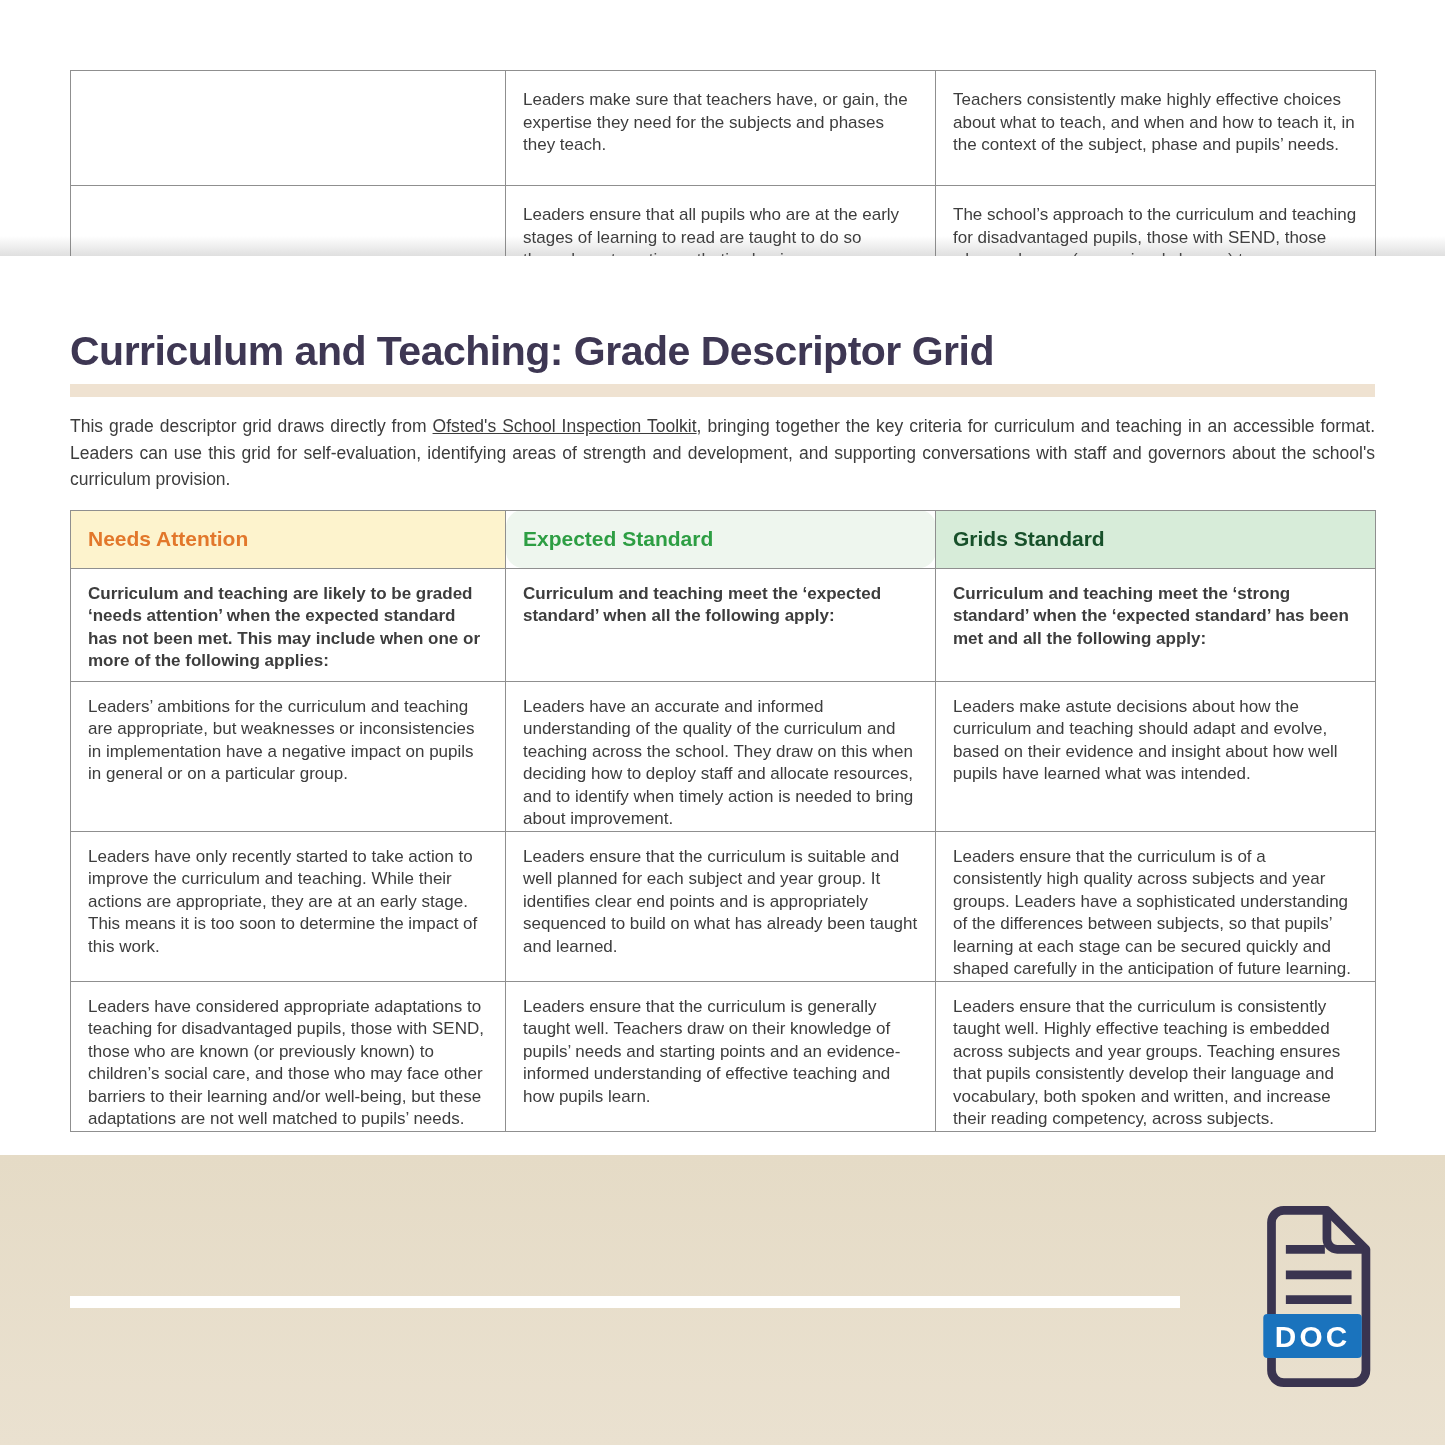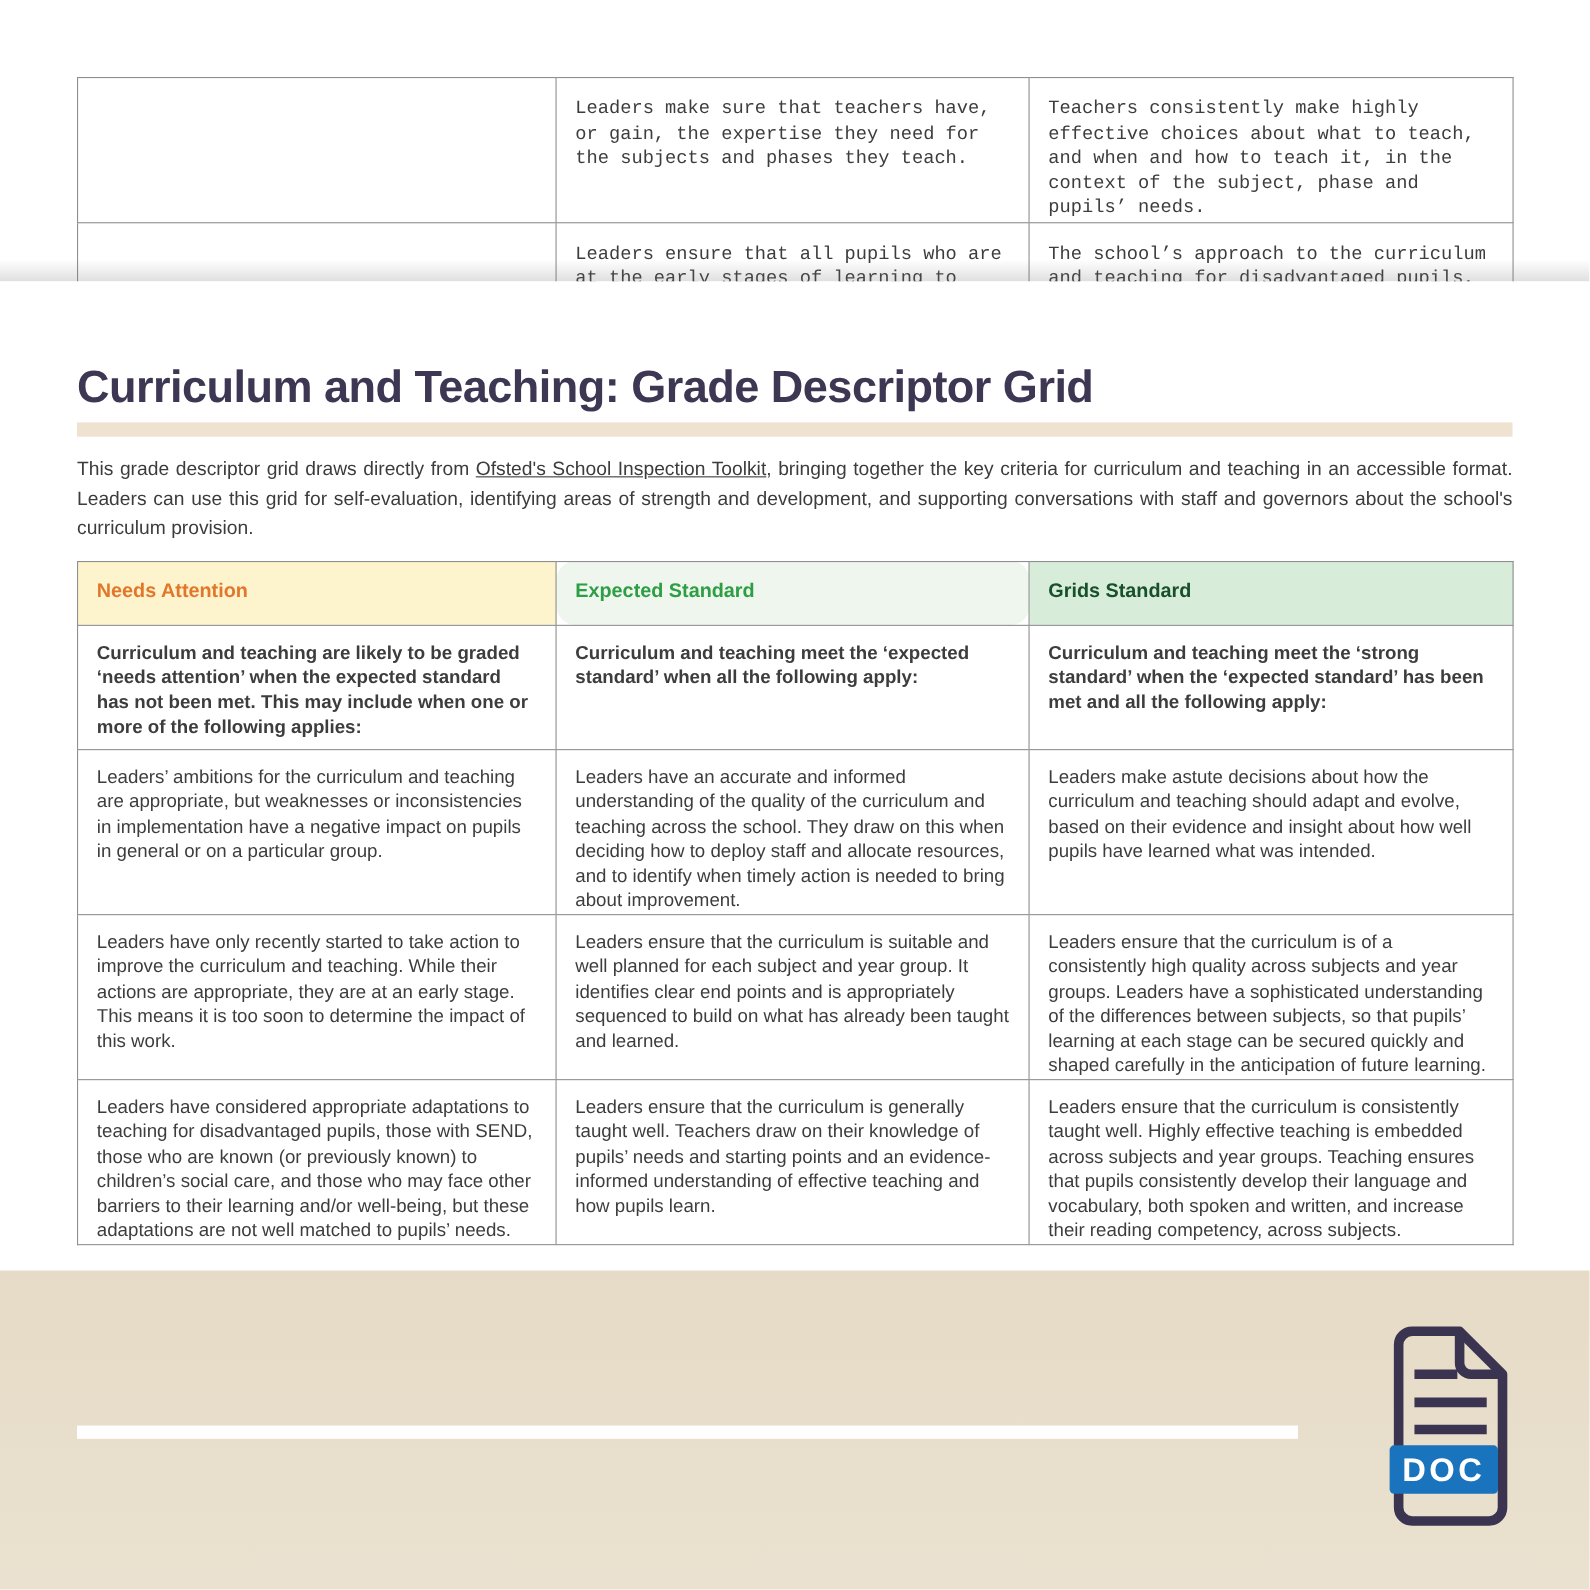--- a/index.html
+++ b/index.html
@@ -9,21 +9,21 @@
     font-family: "Liberation Sans", sans-serif;
     color: #3d3d3d;
     overflow: hidden;
     position: relative;
   }
   .canvas { width: 1445px; height: 1445px; position: relative; background: #ffffff; }
 
   
   .page-top {
     position: absolute; top: 0; left: 0; width: 1445px; height: 256px;
-    background: #ffffff; overflow: hidden; font-family: Liberation Mono, monospace;
+    background: #ffffff; overflow: hidden;
   }
   .page-top::after {
     content: ""; position: absolute; left: 0; right: 0; bottom: 0; height: 20px;
     background: linear-gradient(to bottom, rgba(110,110,110,0) 0%, rgba(110,110,110,0.22) 100%);
     pointer-events: none;
   }
   .prev-table {
     position: absolute; top: 70px; left: 70px; width: 1305px;
     border-collapse: collapse; table-layout: fixed;
   }
@@ -61,21 +61,21 @@
     border-collapse: collapse; table-layout: fixed;
   }
   .grid-table th, .grid-table td {
     border: 1px solid #8f8f8f; vertical-align: top; text-align: left;
   }
   .grid-table .c1 { width: 435px; }
   .grid-table .c2 { width: 430px; }
   .grid-table .c3 { width: 440px; }
   .grid-table th {
     height: 58px; padding: 16px 16px 0 17px;
-    font-size: 18px; font-weight: bold;
+    font-size: 21px; font-weight: bold;
   }
   th.h-needs    { background: #fdf3cd; color: #e2772b; }
   th.h-expected { background: #eef6ee; color: #2d9e43; border-radius: 17px; }
   th.h-strong   { background: #d7ecd9; color: #17502a; }
   .grid-table td {
     padding: 14px 16px 0 17px;
     font-size: 17px; line-height: 22.5px; color: #3d3d3d;
   }
   tr.row-lead td { height: 113px; font-weight: bold; }
   tr.row-1 td { height: 147px; }

